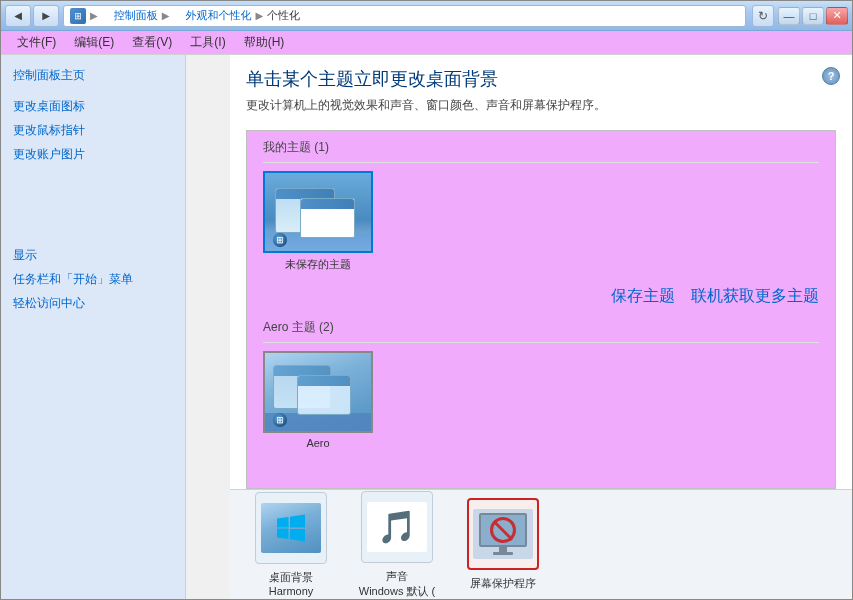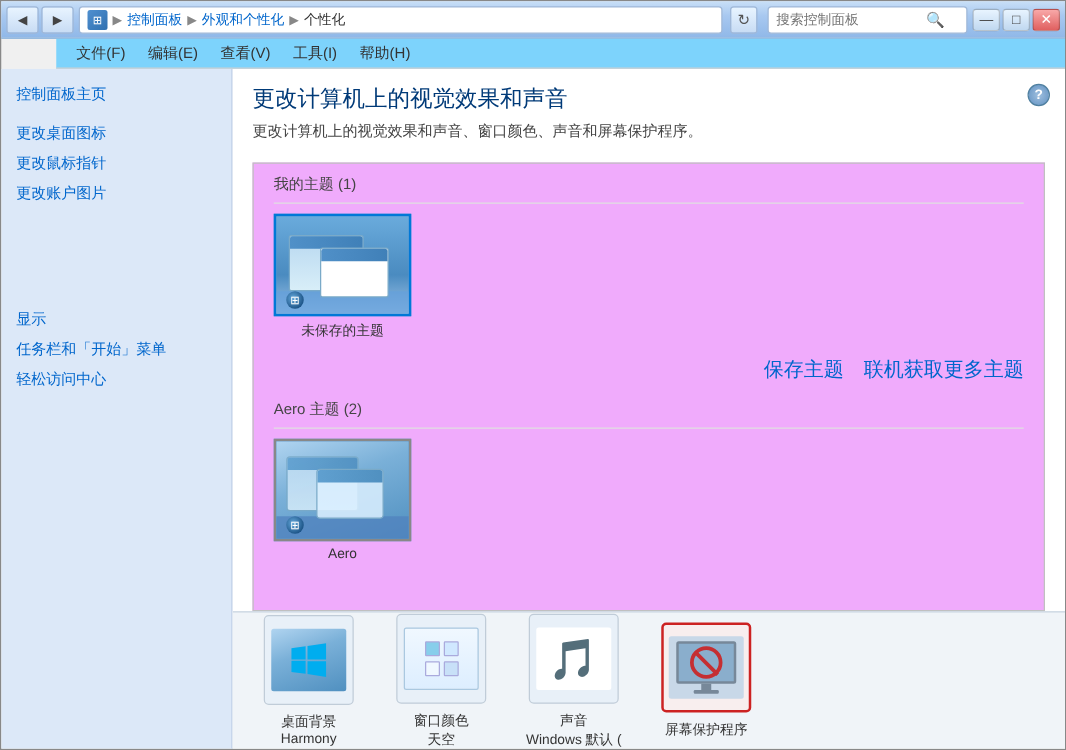--- a/index.html
+++ b/index.html
@@ -74,21 +74,21 @@
       background: linear-gradient(135deg, #5090d0, #3070b0);
       border-radius: 2px;
       display: flex;
       align-items: center;
       justify-content: center;
       color: white;
       font-size: 9px;
       flex-shrink: 0;
     }
     .breadcrumb-sep { color: #888; font-size: 10px; margin: 0 2px; }
-    .breadcrumb-link { color: #0066cc; cursor: pointer; }
+    .breadcrumb-link { color: #0066cc; cursor: pointer; margin-left: 12px; }
     .refresh-btn {
       width: 22px;
       height: 22px;
       background: linear-gradient(to bottom, #e8f4ff, #c8dcf4);
       border: 1px solid #a0b8d8;
       border-radius: 3px;
       cursor: pointer;
       display: flex;
       align-items: center;
       justify-content: center;
@@ -138,42 +138,42 @@
       font-size: 11px;
       border: 1px solid rgba(0,0,0,0.2);
     }
     .ctrl-min { background: linear-gradient(to bottom, #e8f4ff, #c0d8f0); color: #444; }
     .ctrl-max { background: linear-gradient(to bottom, #e8f4ff, #c0d8f0); color: #444; }
     .ctrl-close { background: linear-gradient(to bottom, #f8a8a8, #e06060); color: white; }
 
     
     .menu-bar {
       height: 24px;
-      background: #7dd3fc;
+      background: #f0abfc;
       display: flex;
       align-items: center;
       padding: 0 8px;
       border-bottom: 1px solid #d0d0d0;
       flex-shrink: 0;
       gap: 2px;
-      margin-left: 44px;
     }
     .menu-item {
       padding: 2px 8px;
       cursor: pointer;
       font-size: 12px;
       color: #333;
       border-radius: 2px;
     }
 
     
     .main-layout {
       display: flex;
       flex: 1;
       overflow: hidden;
+      gap: 44px;
     }
 
     
     .sidebar {
       width: 185px;
       background: #dce8f8;
       padding: 10px 8px;
       border-right: 1px solid #c0d0e8;
       flex-shrink: 0;
       overflow-y: auto;
@@ -522,24 +522,20 @@
       <div class="breadcrumb-bar">
         <div class="breadcrumb-icon">⊞</div>
         <span class="breadcrumb-sep">▶</span>
         <span class="breadcrumb-link">控制面板</span>
         <span class="breadcrumb-sep">▶</span>
         <span class="breadcrumb-link">外观和个性化</span>
         <span class="breadcrumb-sep">▶</span>
         <span>个性化</span>
       </div>
       <div class="refresh-btn">↻</div>
-      <div class="search-bar">
-        <input type="text" placeholder="搜索控制面板" style="">
-        <span class="search-icon-btn">🔍</span>
-      </div>
     </div>
     <div class="title-bar-controls">
       <div class="ctrl-btn ctrl-min">—</div>
       <div class="ctrl-btn ctrl-max">□</div>
       <div class="ctrl-btn ctrl-close">✕</div>
     </div>
   </div>
 
   <div class="menu-bar">
     <div class="menu-item">文件(F)</div>
@@ -566,21 +562,21 @@
         <a class="sidebar-link">轻松访问中心</a>
       </div>
     </div>
 
     <div class="content-wrapper">
       <div class="content">
 
         <div class="help-btn" style="position:absolute;right:12px;top:12px;z-index:10;">?</div>
 
         <div class="content-header">
-          <div class="content-title">更改计算机上的视觉效果和声音</div>
+          <div class="content-title">单击某个主题立即更改桌面背景</div>
           <div class="content-desc">更改计算机上的视觉效果和声音、窗口颜色、声音和屏幕保护程序。</div>
         </div>
 
         <div class="themes-container">
 
           <div class="theme-section-header">我的主题 (1)</div>
           <div class="themes-grid">
             <div class="theme-item">
               <div class="theme-preview">
                 <div class="preview-unsaved theme-preview-inner">
@@ -634,38 +630,20 @@
                   <path d="M13 2.8L28 0.5v13H13z" fill="#00ADEF"></path>
                   <path d="M0 14.5h11.5V25L0 23.5z" fill="#00ADEF"></path>
                   <path d="M13 15h15V27.5L13 25.2z" fill="#00ADEF"></path>
                 </svg>
               </div>
             </div>
             <div class="bottom-icon-label">桌面背景</div>
             <div class="bottom-icon-label">Harmony</div>
           </div>
 
-          <div class="bottom-icon-item">
-            <div class="bottom-icon-box">
-              <div class="wincolor-icon">
-                <div style="display:flex;flex-direction:column;gap:4px;">
-                  <div style="display:flex;gap:3px;">
-                    <div style="width:12px;height:12px;background:#87ceeb;border:1px solid #aad;border-radius:1px;"></div>
-                    <div style="width:12px;height:12px;background:#d0e8ff;border:1px solid #aad;border-radius:1px;"></div>
-                  </div>
-                  <div style="display:flex;gap:3px;">
-                    <div style="width:12px;height:12px;background:#f0f8ff;border:1px solid #aad;border-radius:1px;"></div>
-                    <div style="width:12px;height:12px;background:#c8e0f8;border:1px solid #aad;border-radius:1px;"></div>
-                  </div>
-                </div>
-              </div>
-            </div>
-            <div class="bottom-icon-label">窗口颜色</div>
-            <div class="bottom-icon-label">天空</div>
-          </div>
 
           <div class="bottom-icon-item">
             <div class="bottom-icon-box">
               <div class="sound-icon">
                 🎵
               </div>
             </div>
             <div class="bottom-icon-label">声音</div>
             <div class="bottom-icon-label">Windows 默认 (</div>
           </div>

